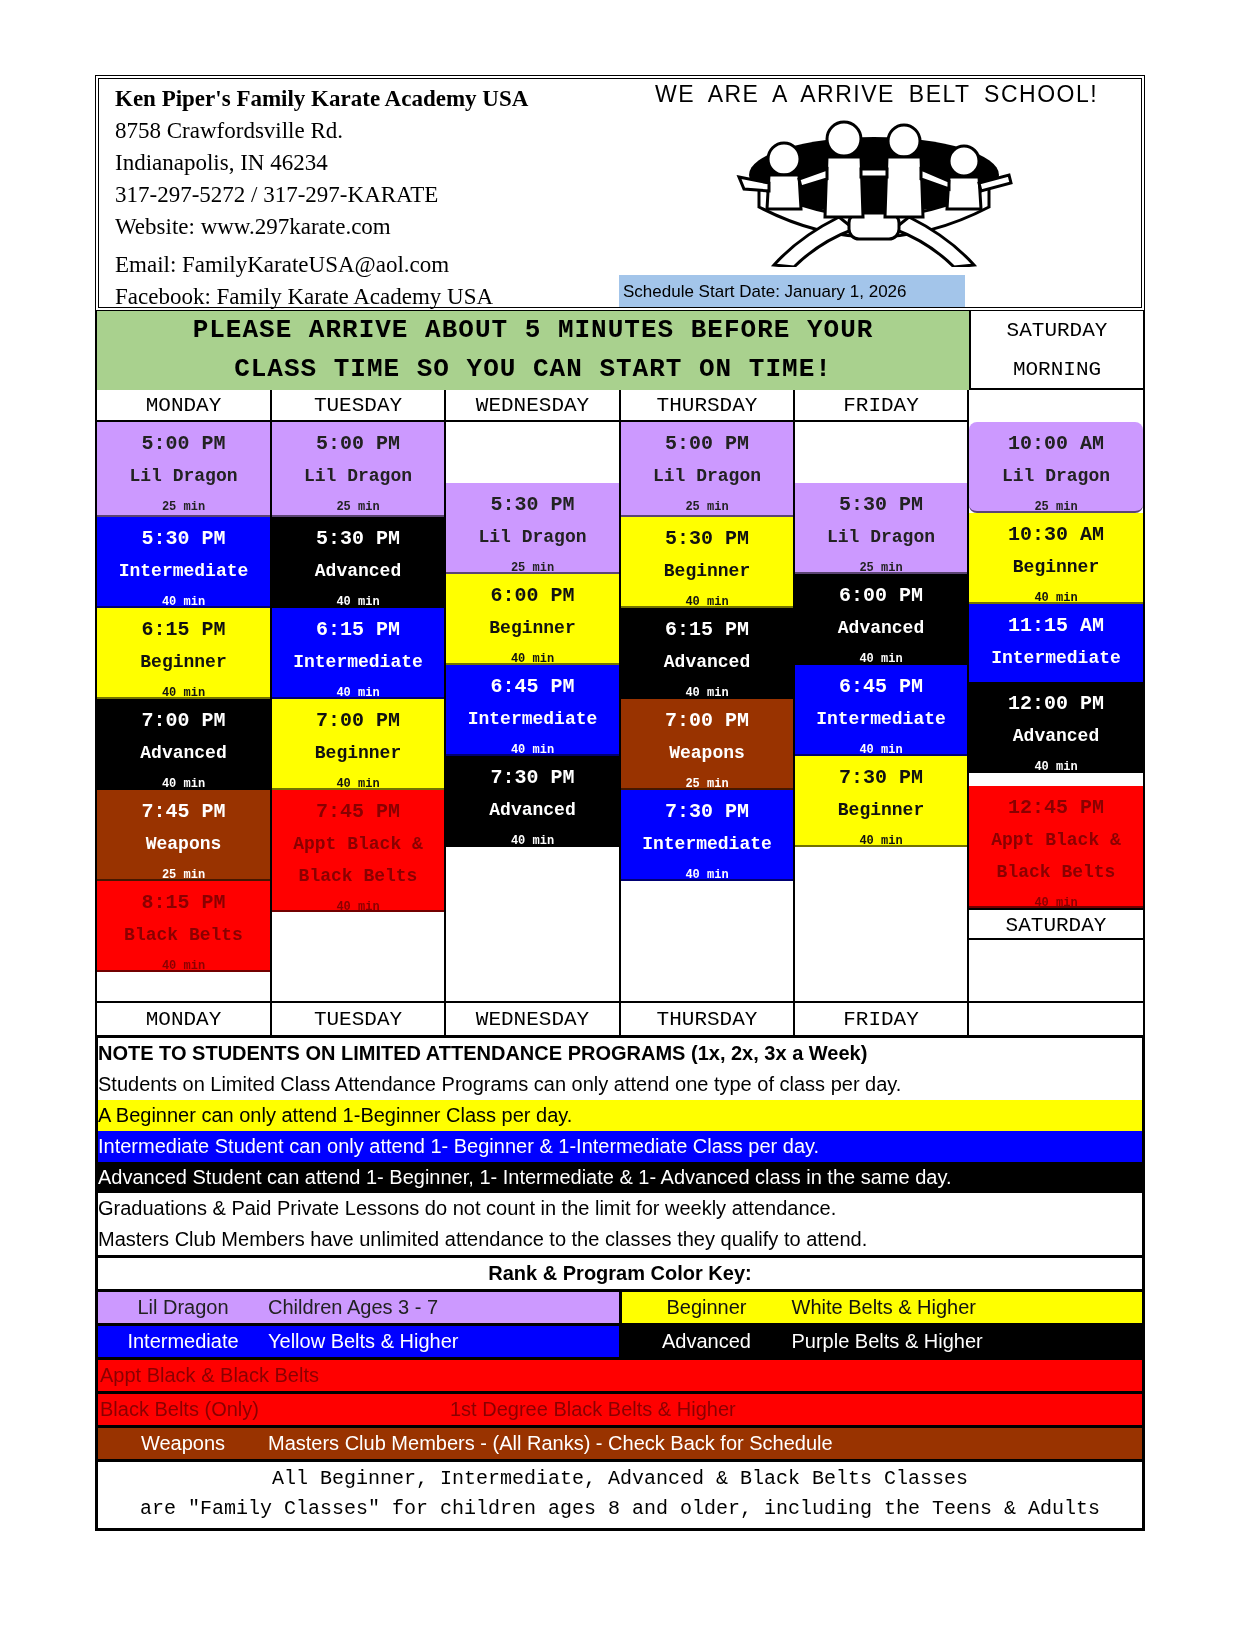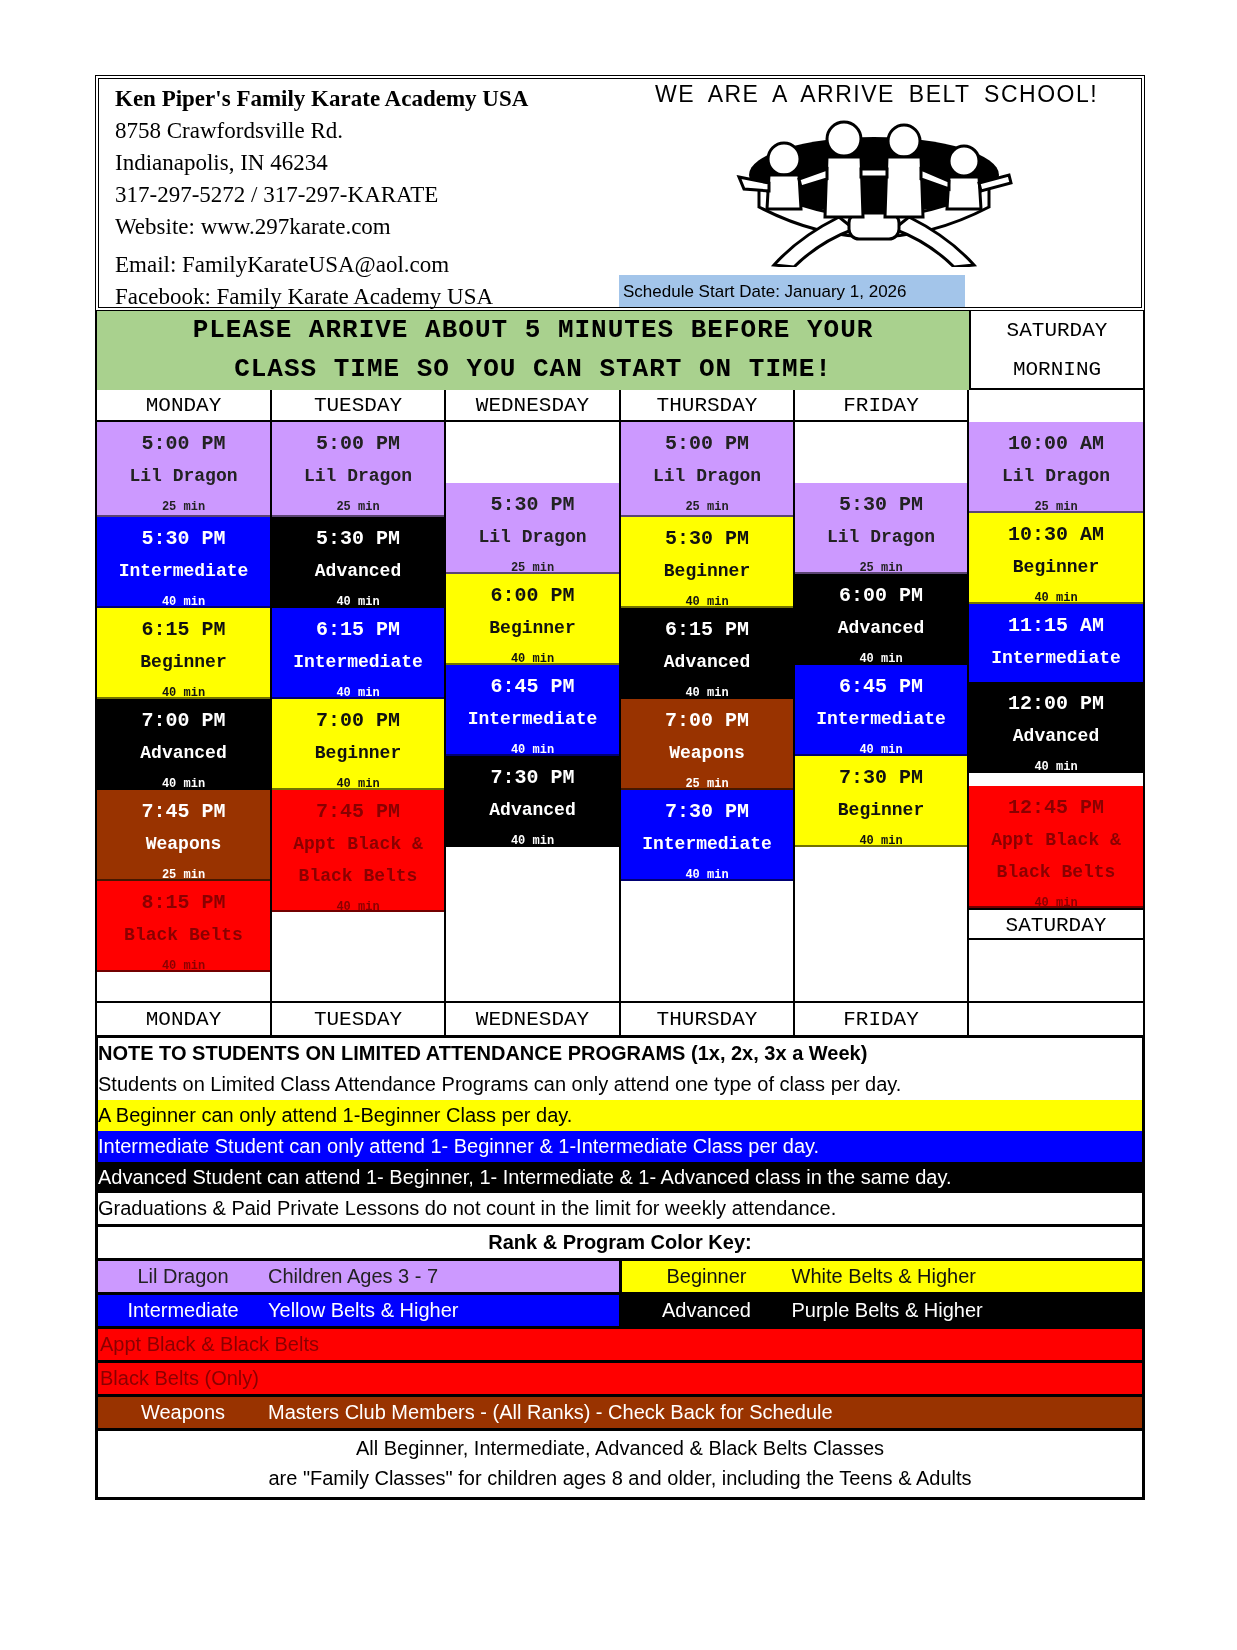--- a/index.html
+++ b/index.html
@@ -44,21 +44,21 @@
   .keyhalf .k { width:170px; text-align:center; }
   .keyfull { width:100%; display:flex; }
   .keyfull .k { width:350px; padding-left:2px; }
   .kl { background:#cc99ff; color:#222; border-right:3px solid #000; }
   .kb { background:#ffff00; color:#111; }
   .ki { background:#0000ff; color:#fff; border-right:3px solid #000; }
   .ka { background:#000; color:#fff; }
   .kr { background:#ff0000; color:#8a0000; }
   .kw { background:#993300; color:#fff; }
   .kw .k { width:170px; text-align:center; padding-left:0; }
-  .family { text-align:center; line-height:30px; padding:2px 0 4px 0; }
+  .family { text-align:center; line-height:30px; padding:2px 0 4px 0;font-family:Liberation Mono, monospace; }
 </style>
 </head>
 <body>
 
 <div class="sheet">
 
   <div class="header">
     <div class="addr">
       <div class="name">Ken Piper's Family Karate Academy USA</div>
       <div>8758 Crawfordsville Rd.</div>
@@ -237,21 +237,21 @@
           <div class="d">40 min</div>
         </div>
         <div class="cls beg" style="top: 334px; height: 91px;">
           <div class="t">7:30 PM</div>
           <div class="n">Beginner</div>
           <div class="d">40 min</div>
         </div>
       </div>
     <div class="col" id="col-saturday" style="left:872px;top:79px;width:174px;height:611px;border-right:none;">
         <div class="dayhdr" style="left: 0px; top: 518px; width: 174px; border-right: none; border-top: 2px solid rgb(0, 0, 0);">SATURDAY</div>
-        <div class="cls lil" style="top: 32px; height: 91px;">
+        <div class="cls lil" style="top: 32px; height: 91px; border-radius: 8px;">
           <div class="t">10:00 AM</div>
           <div class="n">Lil Dragon</div>
           <div class="d">25 min</div>
         </div>
         <div class="cls beg" style="top: 123px; height: 91px;">
           <div class="t">10:30 AM</div>
           <div class="n">Beginner</div>
           <div class="d">40 min</div>
         </div>
         <div class="cls int" style="top: 214px; height: 91px;">
@@ -280,20 +280,21 @@
     <div class="footday" style="left:872px;width:174px;border-right:none;top:690px;"></div>
   </div>
 
   <div class="notes">
     <div class="row ttl">NOTE TO STUDENTS ON LIMITED ATTENDANCE PROGRAMS (1x, 2x, 3x a Week)</div>
     <div class="row">Students on Limited Class Attendance Programs can only attend one type of class per day.</div>
     <div class="row yel">A Beginner can only attend 1-Beginner Class per day.</div>
     <div class="row blu">Intermediate Student can only attend 1- Beginner &amp; 1-Intermediate Class per day.</div>
     <div class="row blk">Advanced Student can attend 1- Beginner, 1- Intermediate &amp; 1- Advanced class in the same day.</div>
     <div class="row">Graduations &amp; Paid Private Lessons do not count in the limit for weekly attendance.</div>
+    <div class="row">Masters Club Members have unlimited attendance to the classes they qualify to attend.</div>
     <div class="row keyhdr sep">Rank &amp; Program  Color Key:</div>
 
     <div class="keyrow">
       <div class="keyhalf kl">
         <span class="k">Lil Dragon</span>
         <span>Children Ages 3 - 7</span>
       </div>
       <div class="keyhalf kb">
         <span class="k">Beginner</span>
         <span>White Belts &amp; Higher</span>
@@ -310,20 +311,21 @@
       </div>
     </div>
     <div class="keyrow">
       <div class="keyfull kr">
         <span class="k">Appt Black &amp; Black Belts</span>
       </div>
     </div>
     <div class="keyrow">
       <div class="keyfull kr">
         <span class="k">Black Belts (Only)</span>
+        <span>1st Degree Black Belts &amp; Higher</span>
       </div>
     </div>
     <div class="keyrow">
       <div class="keyfull kw">
         <span class="k">Weapons</span>
         <span>Masters Club Members - (All Ranks) - Check Back for Schedule</span>
       </div>
     </div>
     <div class="family">
       <div>All Beginner, Intermediate, Advanced &amp; Black Belts Classes</div>

